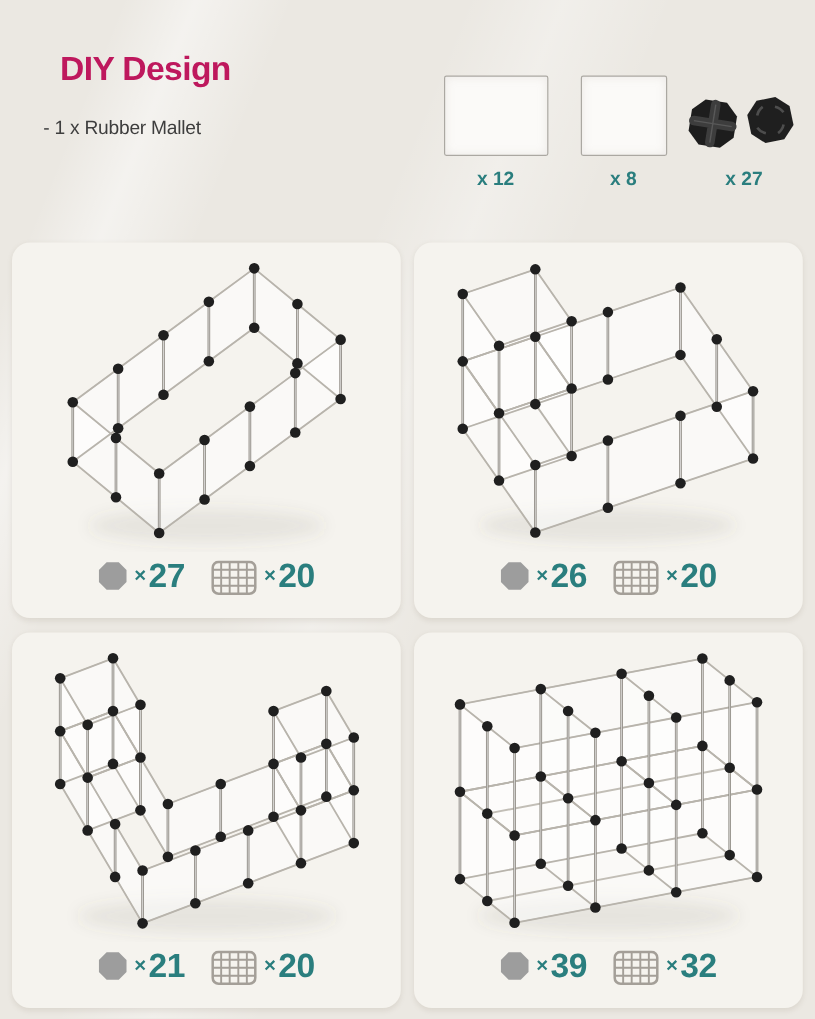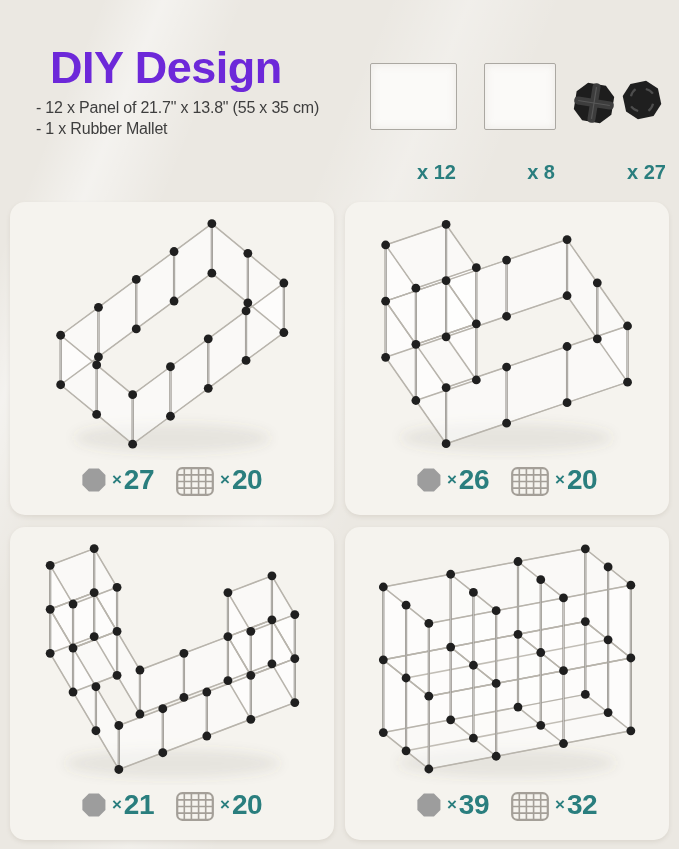--- a/index.html
+++ b/index.html
@@ -11,39 +11,39 @@
   }
   
   body::before{
     content:'';position:absolute;inset:0;pointer-events:none;
     background:
       linear-gradient(112deg,rgba(255,255,255,0) 10%,rgba(255,255,255,.45) 16%,rgba(255,255,255,0) 24%,
                       rgba(255,255,255,0) 38%,rgba(255,255,255,.30) 46%,rgba(255,255,255,0) 55%);
   }
   .hdr-title{
     position:absolute;left:50px;top:42px;margin:0;
-    font-size:45px;font-weight:bold;letter-spacing:-.5px;color:#6d28d9;
+    font-size:28px;font-weight:bold;letter-spacing:-.5px;color:#be185d;
   }
   .parts-list{
     position:absolute;left:36px;top:97px;
     font-size:16px;line-height:21.3px;color:#3e3e3e;white-space:nowrap;
     letter-spacing:-.2px;
   }
   
   .panel-img{
     position:absolute;top:63px;height:65px;background:#fbfaf8;
     border:1px solid #aba8a2;border-radius:2px;
     box-shadow:inset 0 0 8px rgba(190,185,175,.25);
   }
   .panel-large{left:370px;width:85px}
   .panel-small{left:484px;width:70px}
   .conn-photos{position:absolute;left:572px;top:77px}
   .legend-lbl{
-    position:absolute;top:141px;text-align:right;
-    font-size:20px;font-weight:bold;color:var(--teal,#2a7e7e);margin-top:20px;
+    position:absolute;top:141px;text-align:center;
+    font-size:16px;font-weight:bold;color:var(--teal,#2a7e7e);
   }
   .lbl-large{left:370px;width:86px}
   .lbl-small{left:484px;width:71px}
   .lbl-conn{left:574px;width:92px}
   
   .card{
     position:absolute;width:324px;height:313px;border-radius:15px;
     background:#f5f3ee;box-shadow:0 2px 4px rgba(140,130,115,.16);
     display:flex;flex-direction:column;align-items:center;
     padding:0;box-sizing:border-box;
@@ -69,21 +69,20 @@
     font-size:28px;font-weight:bold;color:var(--teal,#2a7e7e);letter-spacing:-.5px;
   }
   .group-gap{width:22px;flex:none}
   .grid-icon{flex:none;margin-top:2px}
 </style>
 </head>
 <body>
 
 <h1 class="hdr-title">DIY Design</h1>
 <div class="parts-list">
-  <div>- 12 x Panel of 21.7" x 13.8" (55 x 35 cm)</div>
   <div>- 1 x Rubber Mallet</div>
 </div>
 
 <div class="panel-img panel-large"></div>
 <div class="panel-img panel-small"></div>
 <svg class="conn-photos" width="96" height="50" viewBox="0 0 96 50">
   <g transform="translate(22,26) rotate(9)">
     <polygon points="-9,-19 9,-19 19,-9 19,9 9,19 -9,19 -19,9 -19,-9" fill="#1d1d1d"></polygon>
     <path d="M0,-16 V16 M-16,0 H16" stroke="#3d3d3d" stroke-width="8" stroke-linecap="round" fill="none"></path>
     <path d="M0,-16 V16 M-16,0 H16" stroke="#585858" stroke-width="1.2" fill="none"></path>

